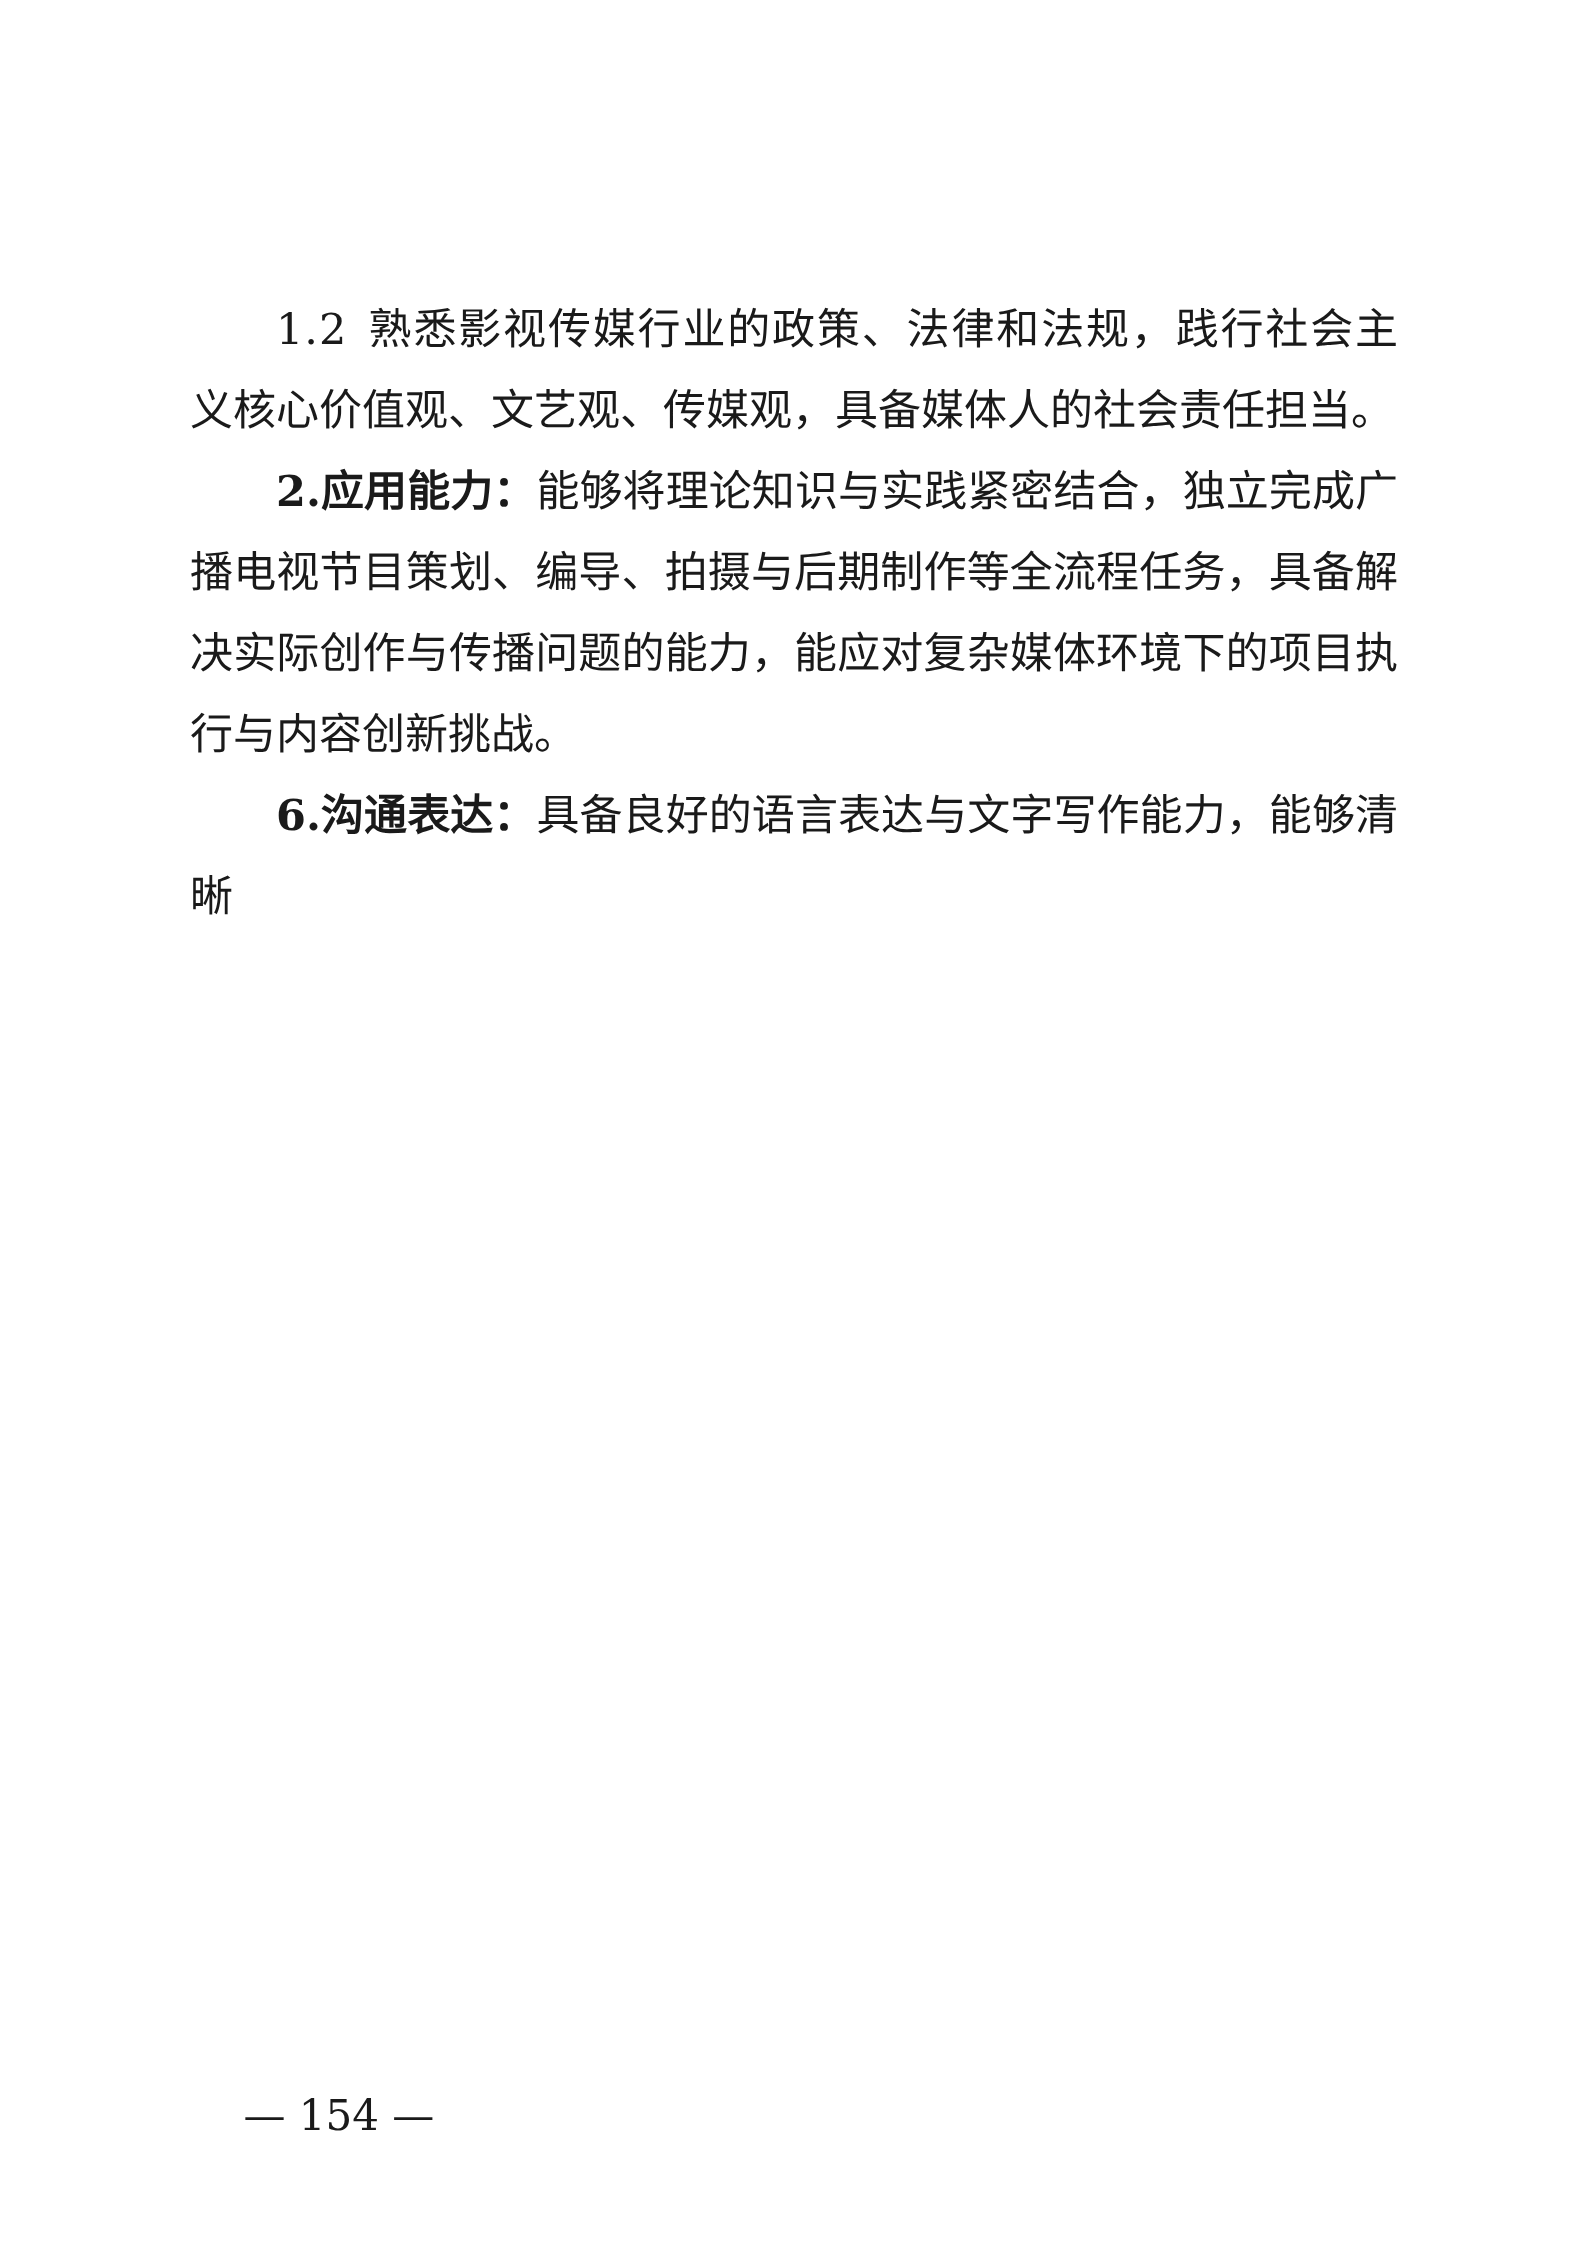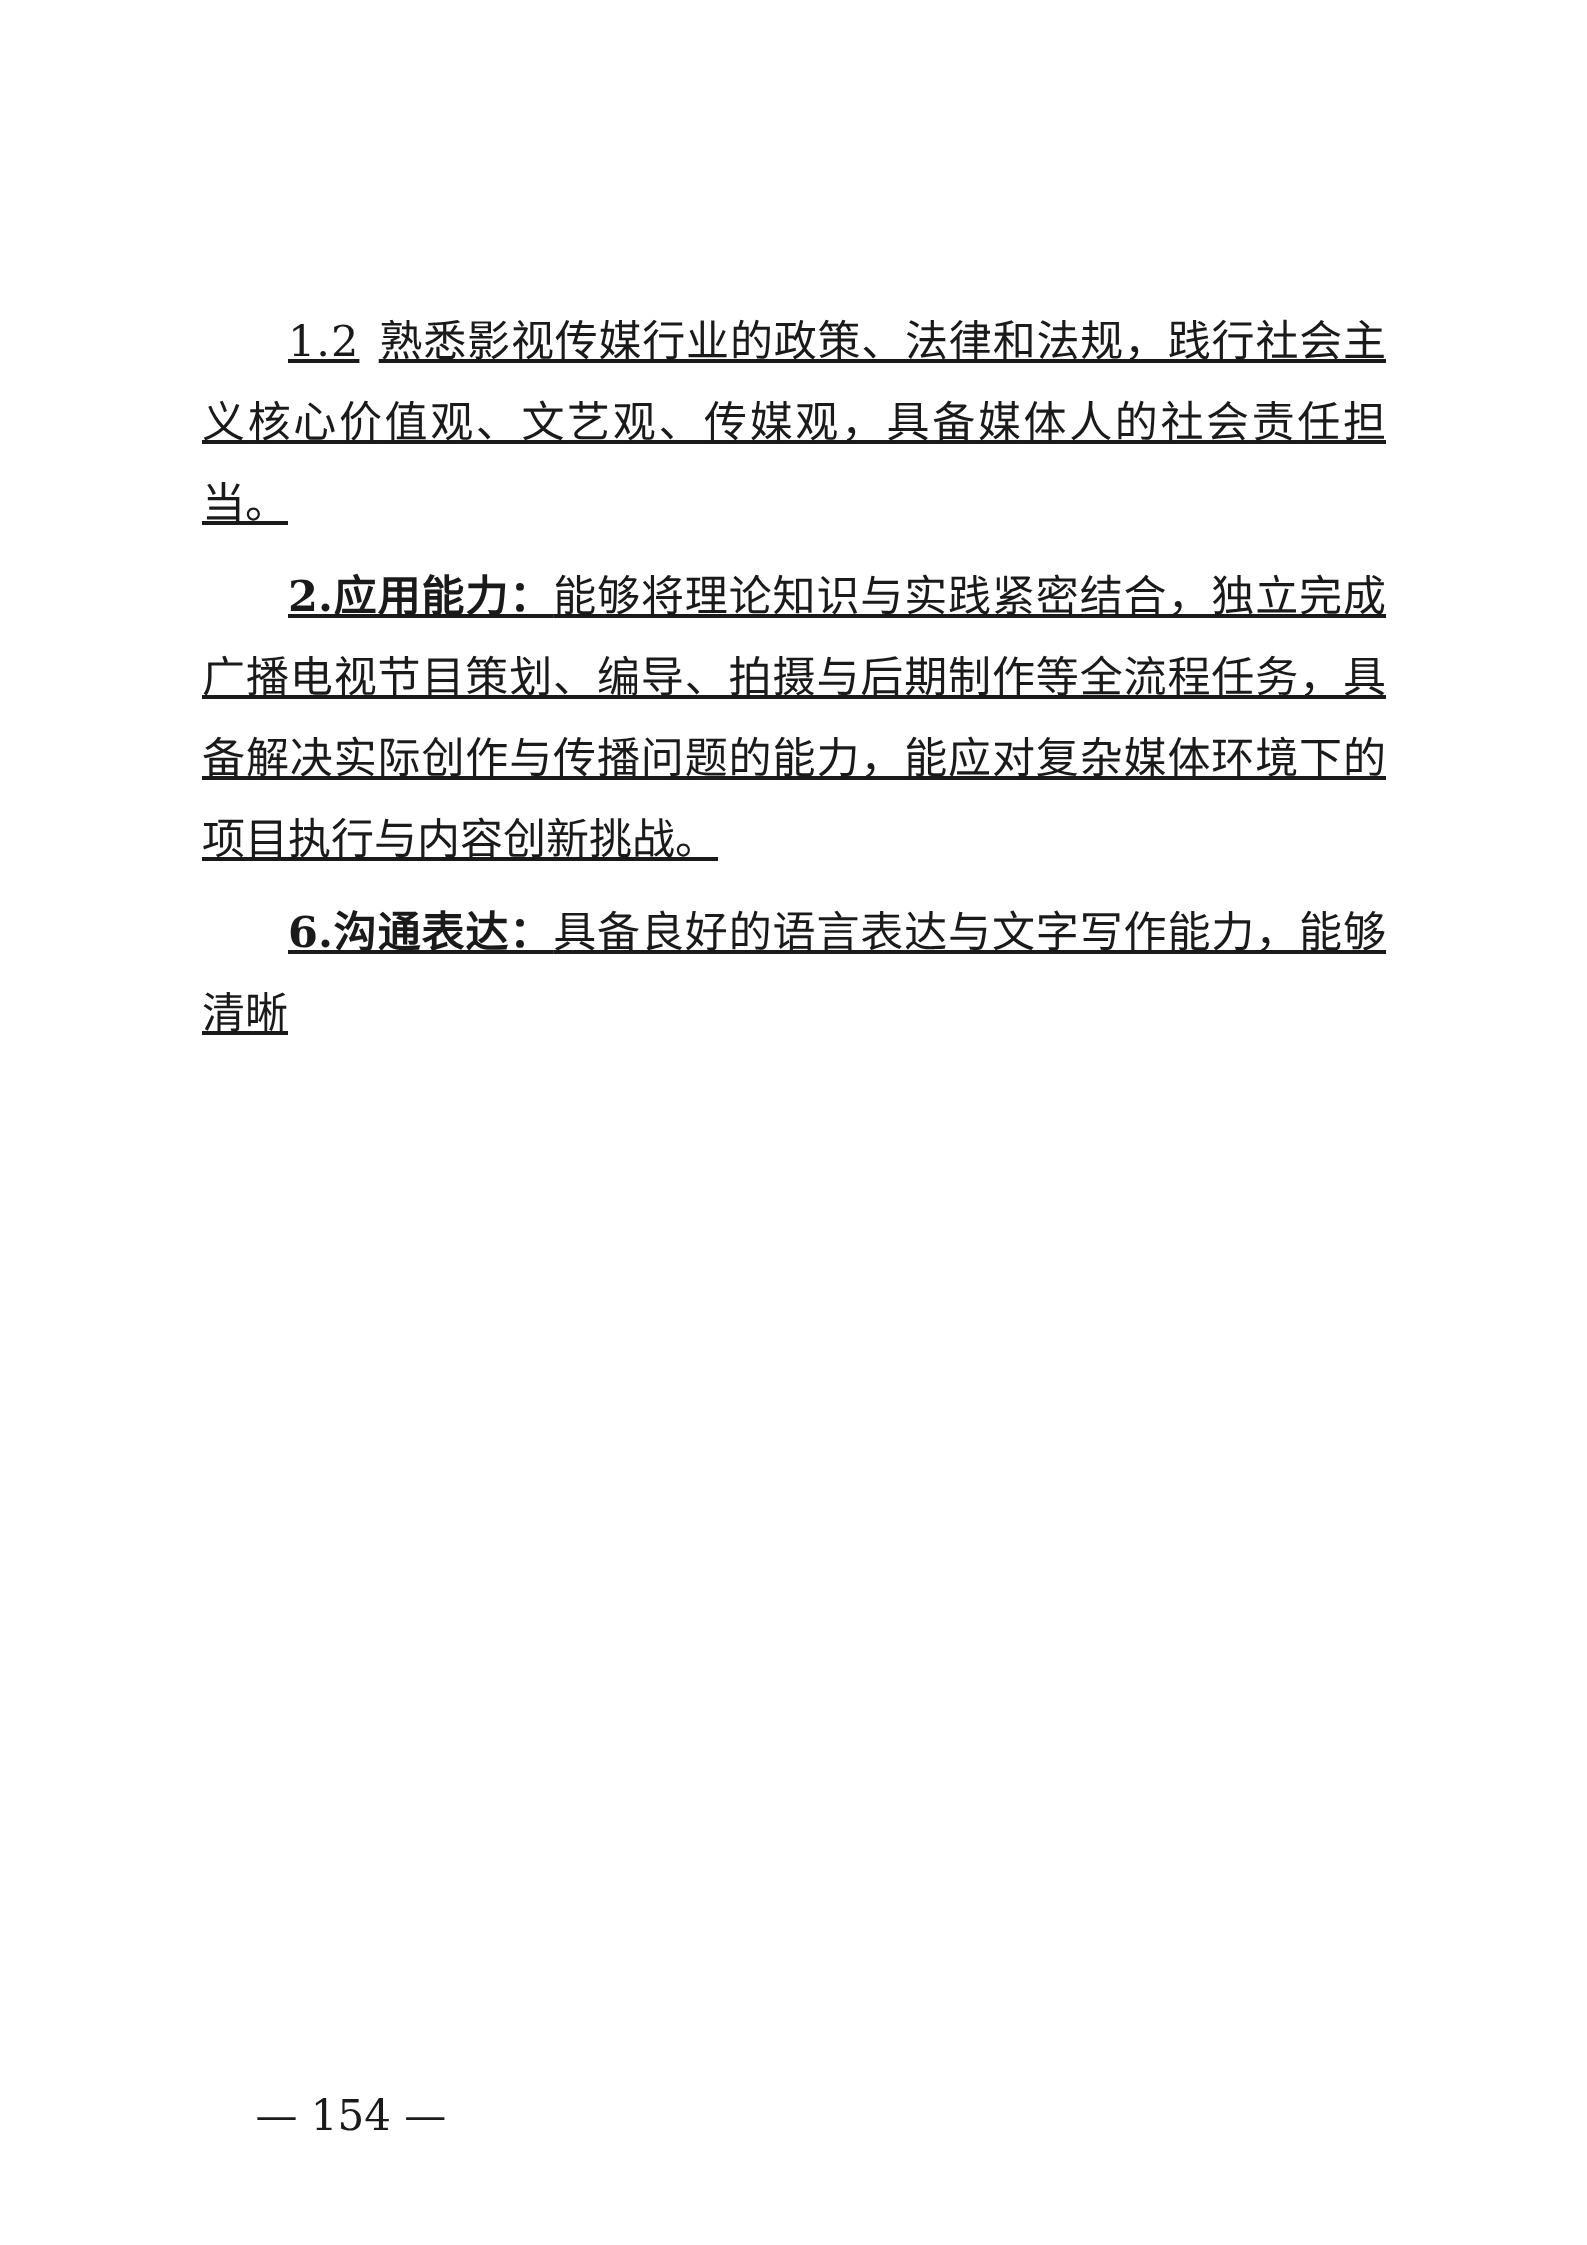--- a/index.html
+++ b/index.html
@@ -19,35 +19,34 @@
     position: absolute;
     left: 190px;
     top: 289px;
     width: 1208px;
     font-size: 43px;
     line-height: 81px;
     text-align: justify;
     text-justify: inter-ideograph;
   }
   .text-block p {
-    margin: 12px;
+    margin: 0;
     padding: 0;
     text-indent: 86px;
-    text-decoration: underline;
   }
   .num-prefix:not(:empty) {
     margin-right: 0.45em;
     letter-spacing: 1px;
   }
   .para-label:not(:empty) {
     font-weight: 700;
   }
   .page-footer {
     position: absolute;
-    left: 202px;
+    left: 190px;
     top: 2032px;
     font-size: 42px;
     line-height: 56px;
     color: #1a1a1a;
     white-space: pre;
   }
 </style>
 </head>
 <body>
 

